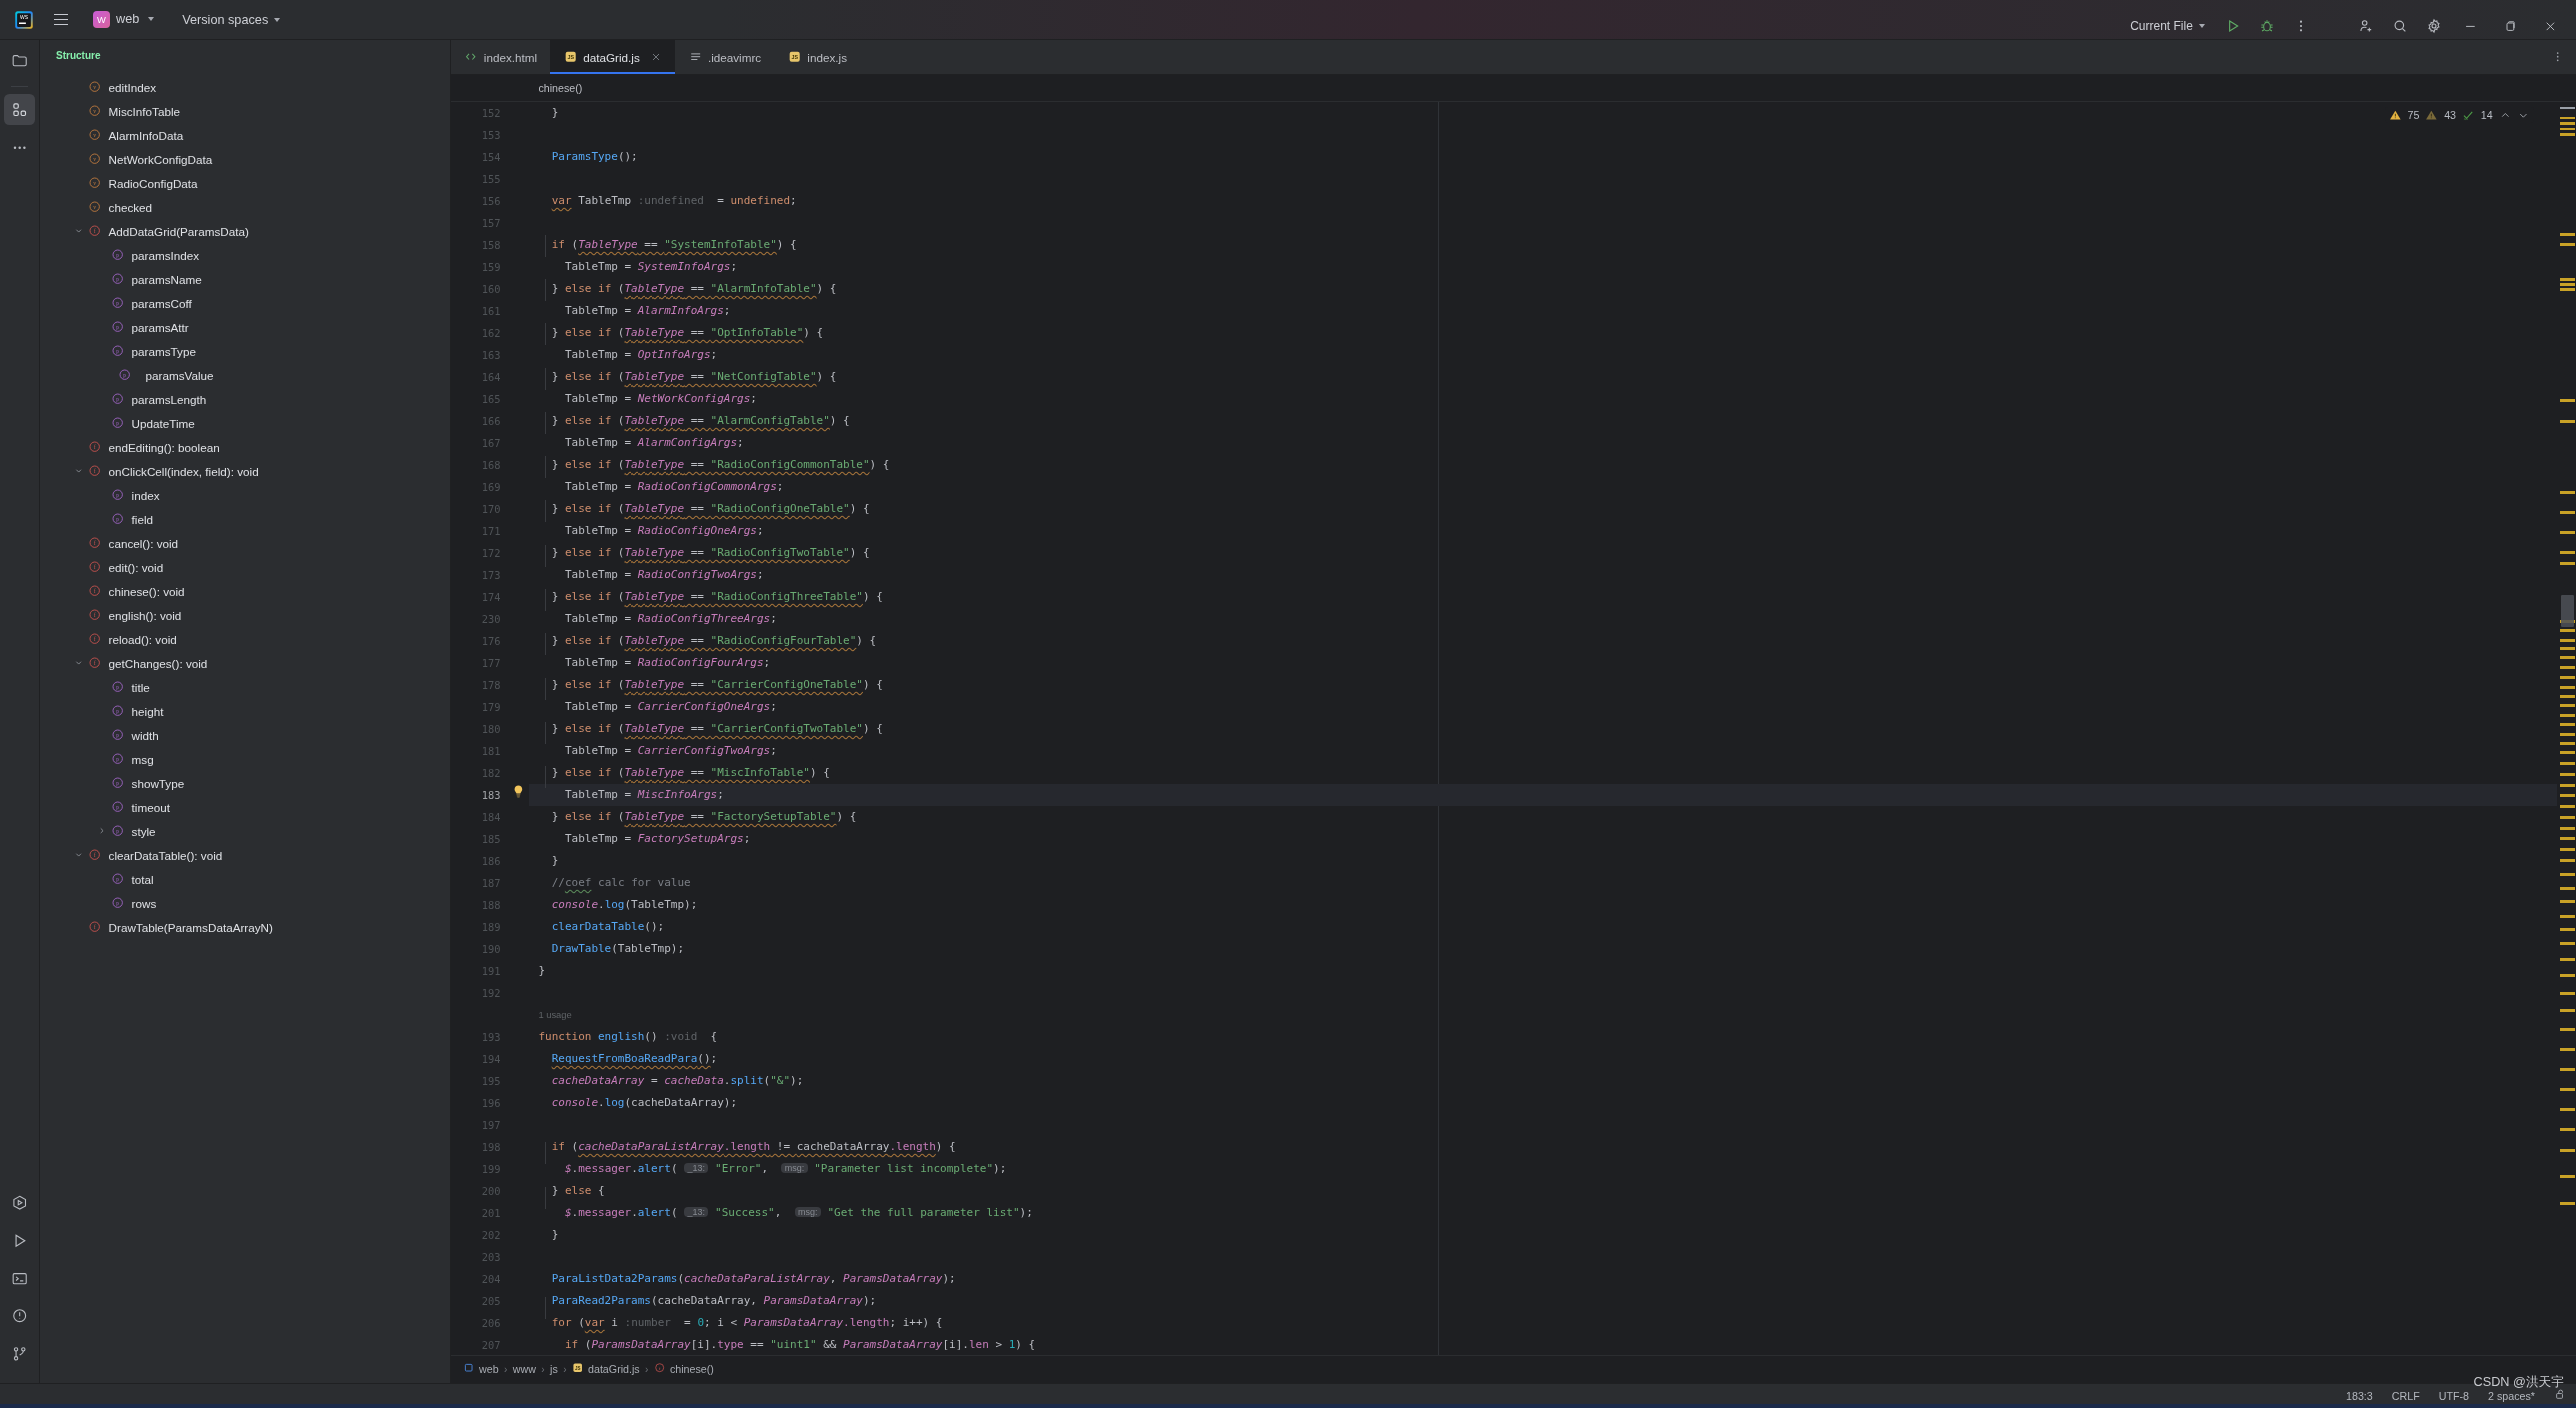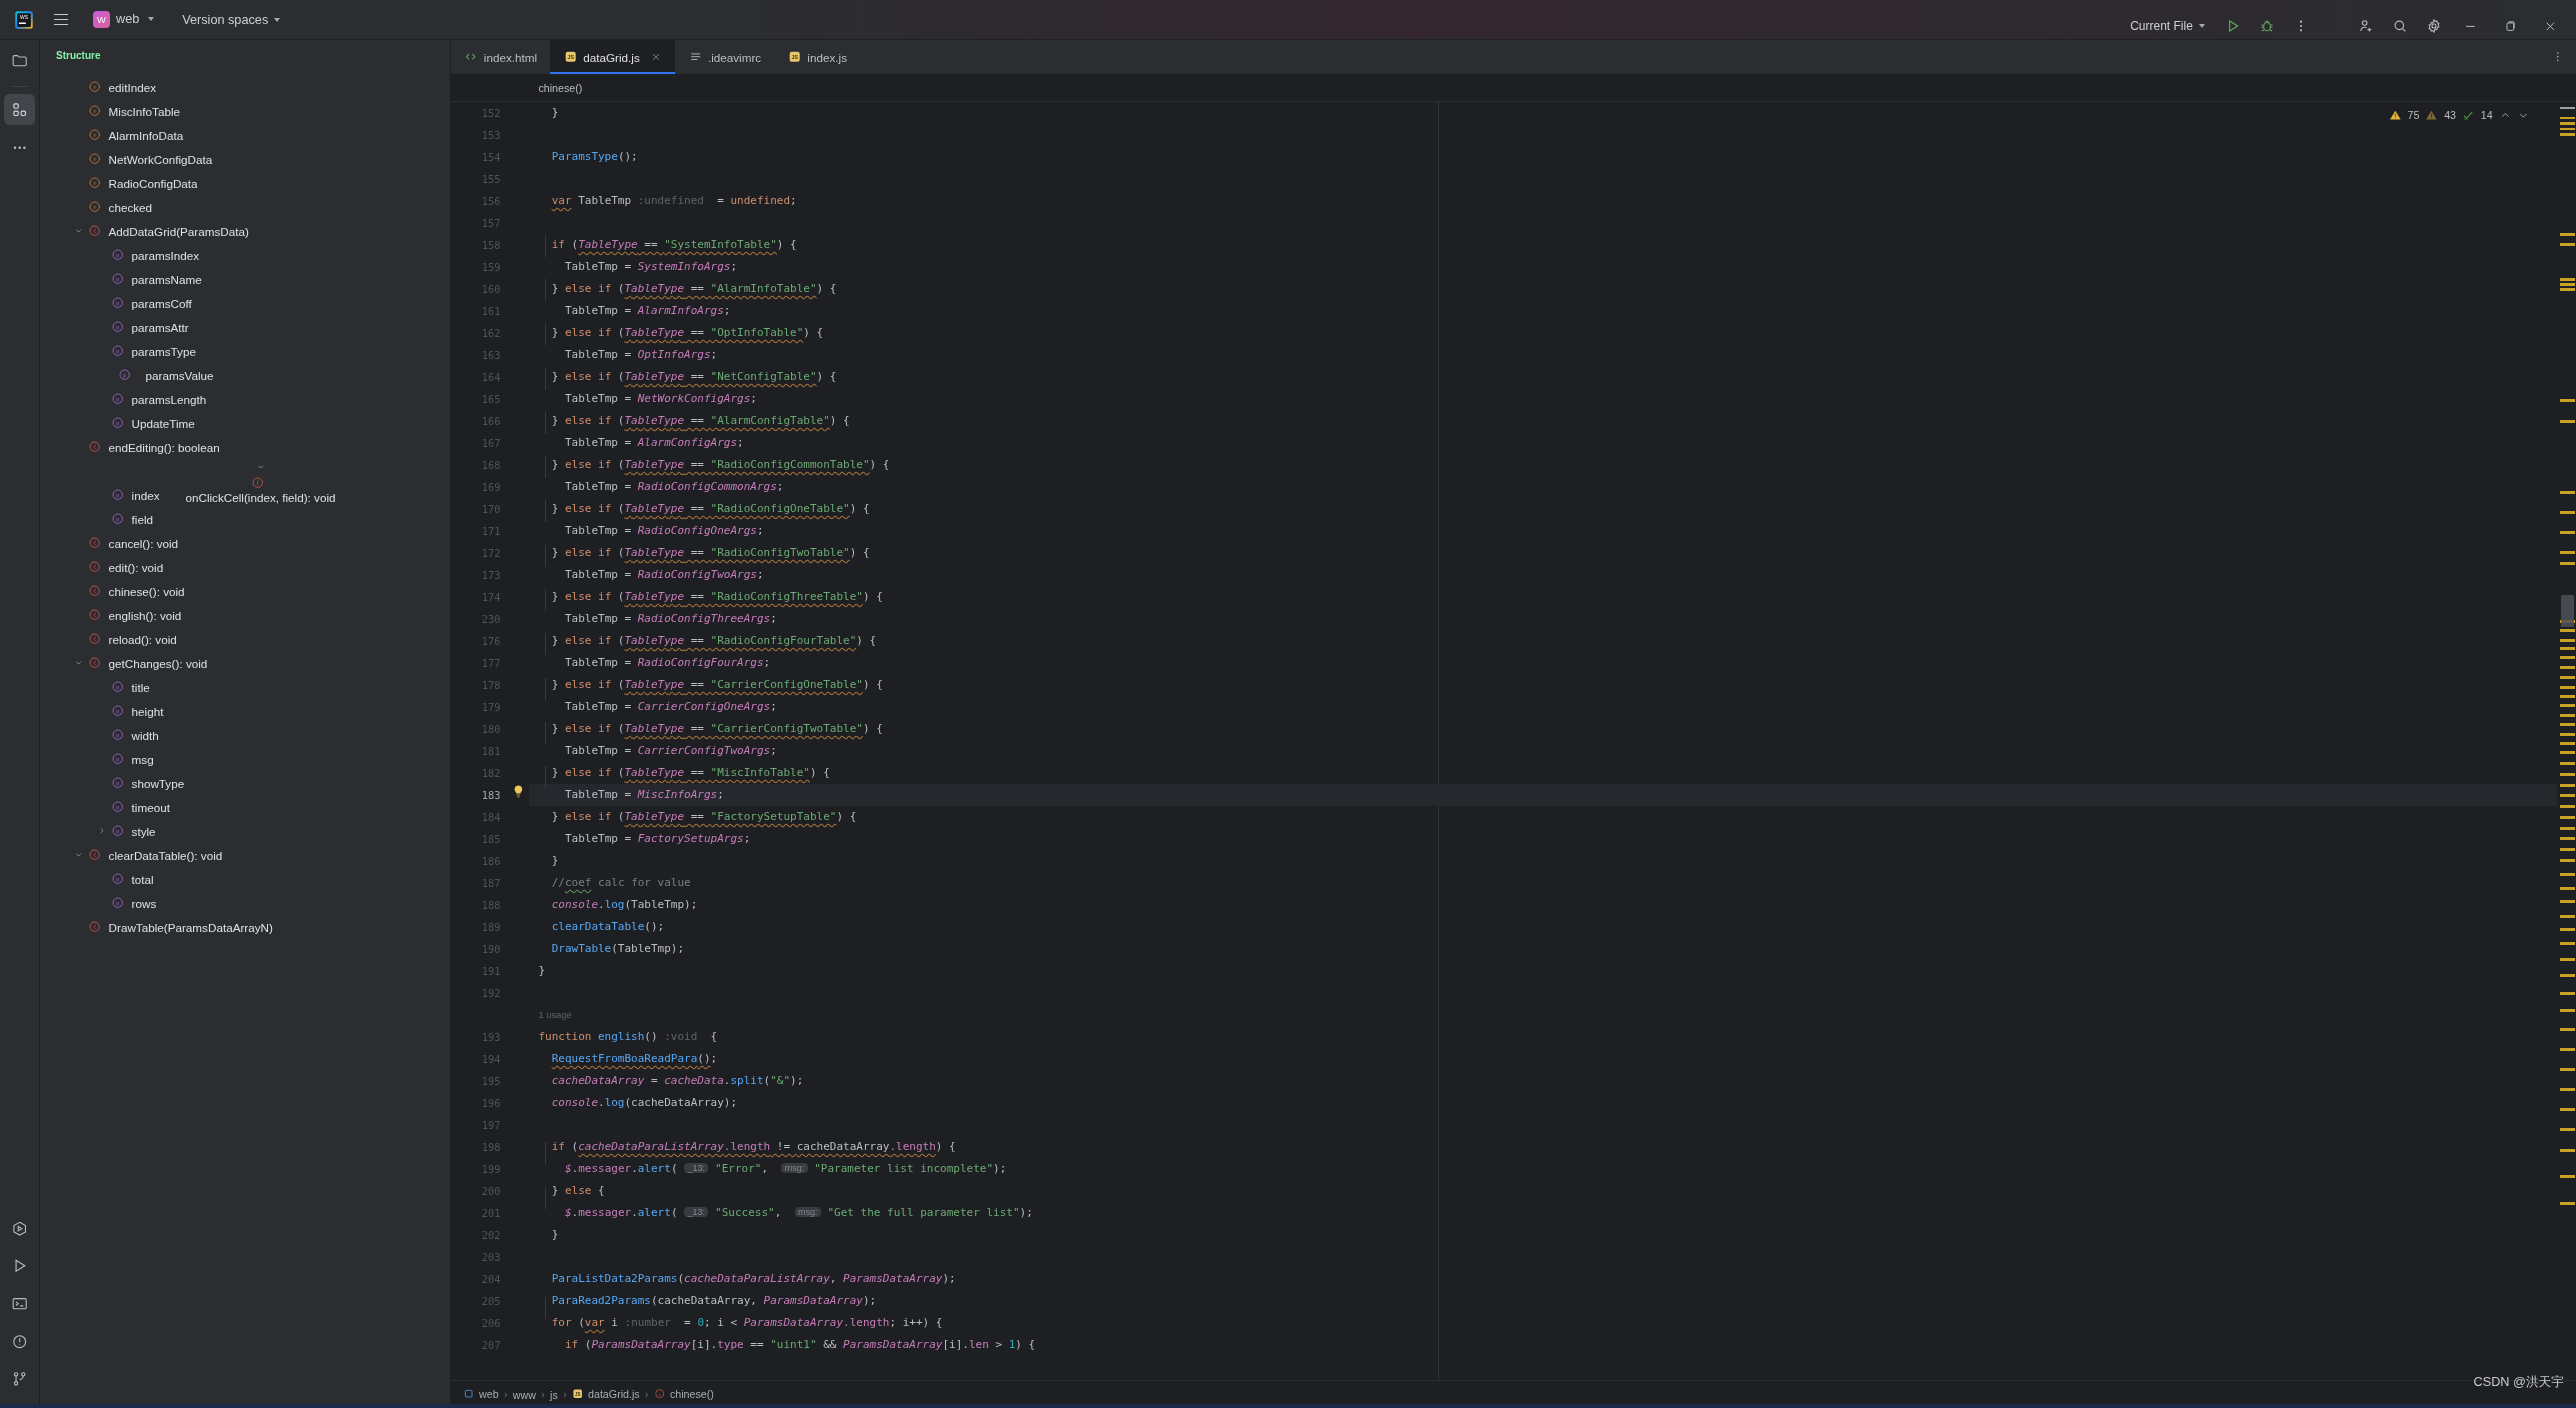--- a/index.html
+++ b/index.html
@@ -499,21 +499,21 @@
           <div class="trow" style="padding-left: 31px;">
             <span class="twist"></span>
             <span class="tico">
               <svg viewBox="0 0 24 24" style="font-size:17.5px">
                 <circle cx="12" cy="12" r="8.4" fill="none" stroke="#c9524f" stroke-width="1.6"></circle>
                 <text x="12" y="16" font-size="10" fill="#c9524f" text-anchor="middle" font-family="Liberation Serif">f</text>
               </svg>
             </span>
             <span class="tlabel">endEditing(): boolean</span>
           </div>
-          <div class="trow" style="padding-left: 31px; flex-direction: column;">
+          <div class="trow" style="padding-left: 31px;">
             <span class="twist">
               <svg viewBox="0 0 24 24" fill="none" stroke="#9a9ea5" stroke-width="2">
                 <path d="M6 9.5 12 15.5 18 9.5"></path>
               </svg>
             </span>
             <span class="tico">
               <svg viewBox="0 0 24 24" style="font-size:17.5px">
                 <circle cx="12" cy="12" r="8.4" fill="none" stroke="#c9524f" stroke-width="1.6"></circle>
                 <text x="12" y="16" font-size="10" fill="#c9524f" text-anchor="middle" font-family="Liberation Serif">f</text>
               </svg>
@@ -973,17 +973,32 @@
             <span><svg viewBox="0 0 24 24" style="font-size:16px">
                 <circle cx="12" cy="12" r="8.4" fill="none" stroke="#c9524f" stroke-width="1.6"></circle>
                 <text x="12" y="16" font-size="10" fill="#c9524f" text-anchor="middle" font-family="Liberation Serif">f</text>
               </svg></span>
             <span>chinese()</span>
           </span>
         </div>
     </div>
   </div>
 
+  <div class="statusbar">
+    <div class="sb-left"></div>
+    <div class="sb-right">
+      <span>183:3</span>
+      <span>CRLF</span>
+      <span>UTF-8</span>
+      <span>2 spaces*</span>
+      <span>
+        <svg viewBox="0 0 24 24" fill="none" stroke="#b4b8bf" stroke-width="1.6">
+            <rect x="5" y="10.5" width="11" height="9" rx="1.6"></rect>
+            <path d="M9 10.5V7.6a3.6 3.6 0 0 1 7.2 0v1.1"></path>
+          </svg>
+      </span>
+    </div>
+  </div>
 
   <div class="watermark">CSDN @洪天宇</div>
   <div class="bluebar"></div>
 </div>
 
 
 </body></html>

